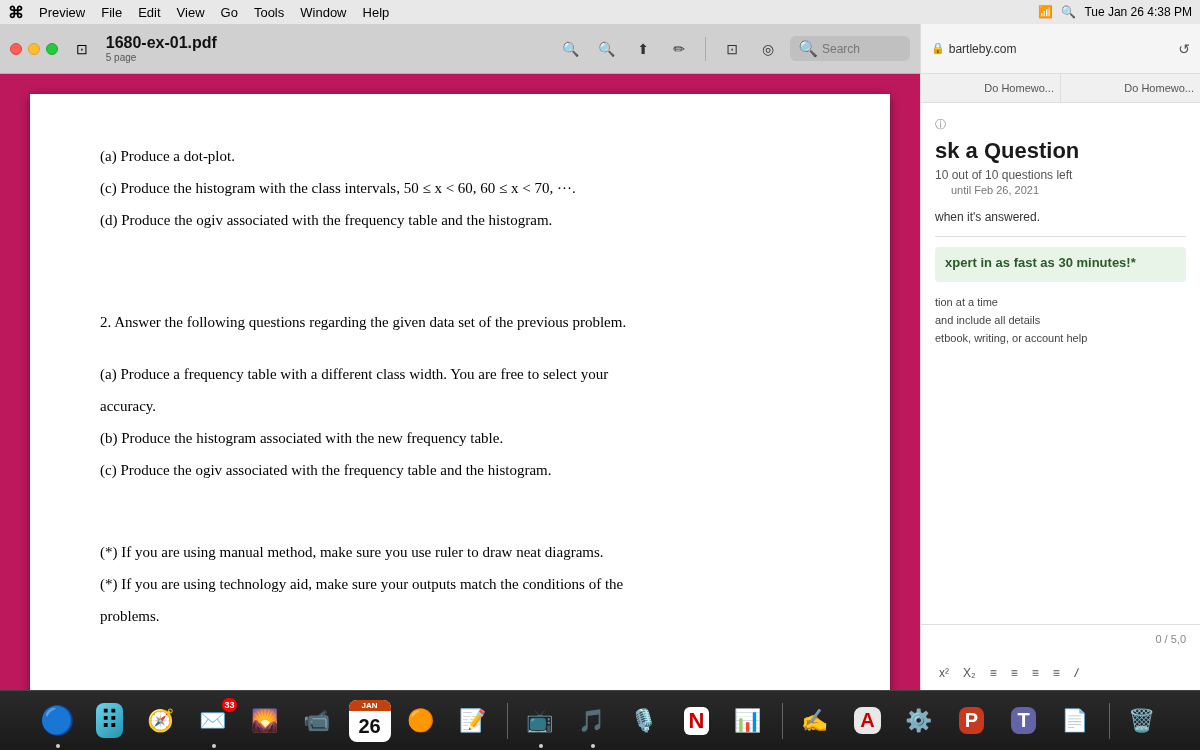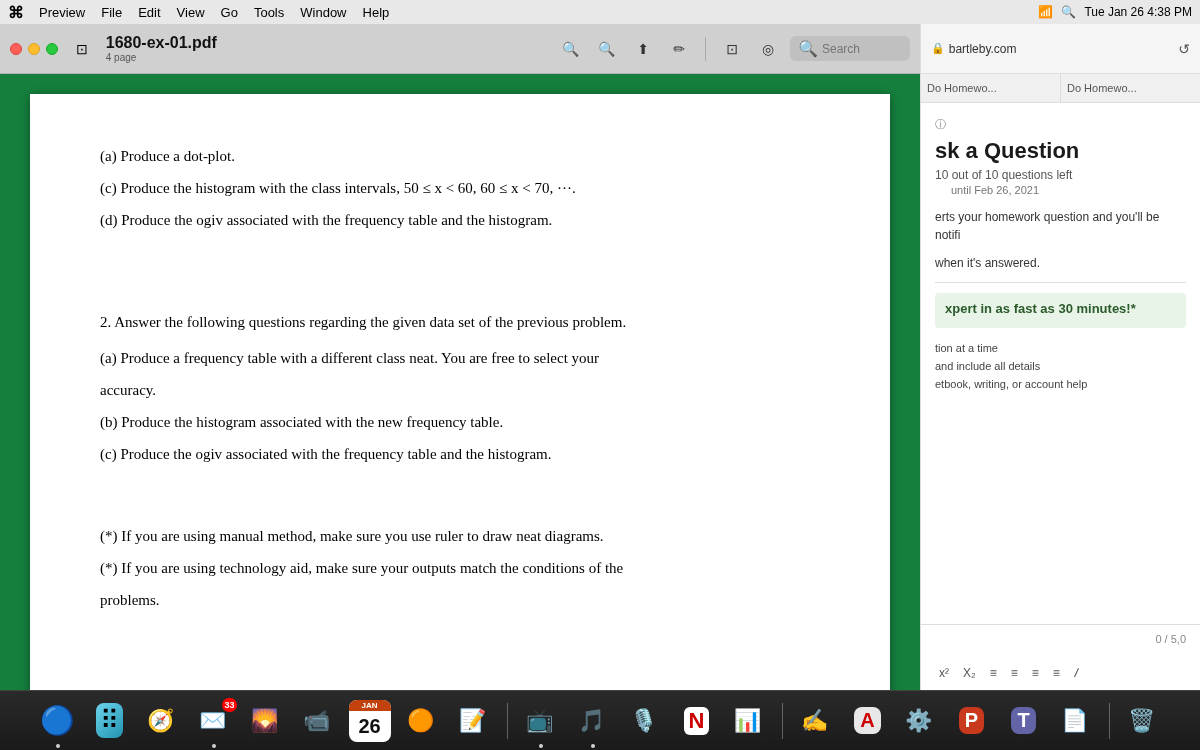--- a/index.html
+++ b/index.html
@@ -115,35 +115,35 @@
       width: 80px;
     }
 
     .pdf-content {
       flex: 1;
       overflow: auto;
       display: flex;
       justify-content: center;
       align-items: flex-start;
       padding: 20px;
-      background: #15803d;
+      background: #be185d;
     }
     .pdf-page {
       background: #fff;
       width: 860px;
       min-height: 620px;
       padding: 50px 70px;
       font-family: 'Times New Roman', Times, serif;
       font-size: 15px;
       line-height: 1.6;
       color: #000;
       box-shadow: 0 2px 10px rgba(0,0,0,0.4);
     }
     .pdf-page p { margin-bottom: 8px; }
-    .pdf-page .problem-number { margin-bottom: 12px; }
+    .pdf-page .problem-number { margin-bottom: 28px; }
     .pdf-page .spacing { margin-top: 30px; }
 
     
     .sidebar {
       width: 280px;
       height: 100%;
       background: #fff;
       display: flex;
       flex-direction: column;
       border-left: 1px solid #ddd;
@@ -170,21 +170,21 @@
     .sidebar-tabs {
       display: flex;
       background: #f0f0f0;
       border-bottom: 1px solid #ddd;
     }
     .sidebar-tab {
       flex: 1;
       padding: 8px 6px;
       font-size: 11px;
       color: #555;
-      text-align: left;
+      text-align: right;
       cursor: pointer;
       border-right: 1px solid #ddd;
       white-space: nowrap;
       overflow: hidden;
       text-overflow: ellipsis;
     }
     .sidebar-tab:last-child { border-right: none; }
 
     .sidebar-body {
       flex: 1;
@@ -374,21 +374,21 @@
       <div class="traffic-lights">
         <div class="tl tl-red"></div>
         <div class="tl tl-yellow"></div>
         <div class="tl tl-green"></div>
       </div>
       <div style="display:flex;align-items:center;gap:4px;margin-right:10px;">
         <span style="font-size:14px;">⊡</span>
       </div>
       <div class="pdf-title-area">
         <span class="pdf-title">1680-ex-01.pdf</span>
-        <span class="pdf-subtitle">4 page</span>
+        <span class="pdf-subtitle">5 page</span>
       </div>
       <div class="toolbar-icon">🔍</div>
       <div class="toolbar-icon">🔍</div>
       <div class="toolbar-icon">⬆</div>
       <div class="toolbar-icon">✏</div>
       <div style="width:1px;height:24px;background:#aaa;margin:0 4px;"></div>
       <div class="toolbar-icon">⊡</div>
       <div class="toolbar-icon">◎</div>
       <div class="search-box">
         <span>🔍</span>
@@ -398,21 +398,21 @@
 
     <div class="pdf-content">
       <div class="pdf-page">
         <p>(a)  Produce a dot-plot.</p>
         <p>(c)  Produce the histogram with the class intervals, 50 ≤ x &lt; 60, 60 ≤ x &lt; 70, ···.</p>
         <p>(d)  Produce the ogiv associated with the frequency table and the histogram.</p>
 
         <div style="height:40px;"></div>
 
         <p class="problem-number spacing">2. Answer the following questions regarding the given data set of the previous problem.</p>
-        <p>(a)  Produce a frequency table with a different class neat.  You are free to select your</p>
+        <p>(a)  Produce a frequency table with a different class width.  You are free to select your</p>
         <p>accuracy.</p>
         <p>(b)  Produce the histogram associated with the new frequency table.</p>
         <p>(c)  Produce the ogiv associated with the frequency table and the histogram.</p>
 
         <div style="height:50px;"></div>
 
         <p>(*) If you are using manual method, make sure you use ruler to draw neat diagrams.</p>
         <p>(*) If you are using technology aid, make sure your outputs match the conditions of the</p>
         <p>problems.</p>
       </div>
@@ -434,21 +434,20 @@
     </div>
 
     <div class="sidebar-body">
       <div style="font-size:11px;color:#888;margin-bottom:6px;">
         <span>ⓘ</span>
       </div>
       <div class="ask-question-title">sk a Question</div>
       <div class="questions-left">10 out of 10 questions left</div>
       <div class="until-date">until Feb 26, 2021</div>
 
-      <p class="sidebar-description">erts your homework question and you'll be notifi</p>
       <p class="sidebar-description">when it's answered.</p>
 
       <div class="sidebar-divider"></div>
 
       <div class="expert-highlight">
         <div class="expert-text">xpert in as fast as 30 minutes!*</div>
       </div>
 
       <div class="sidebar-rules">
         <div>tion at a time</div>

